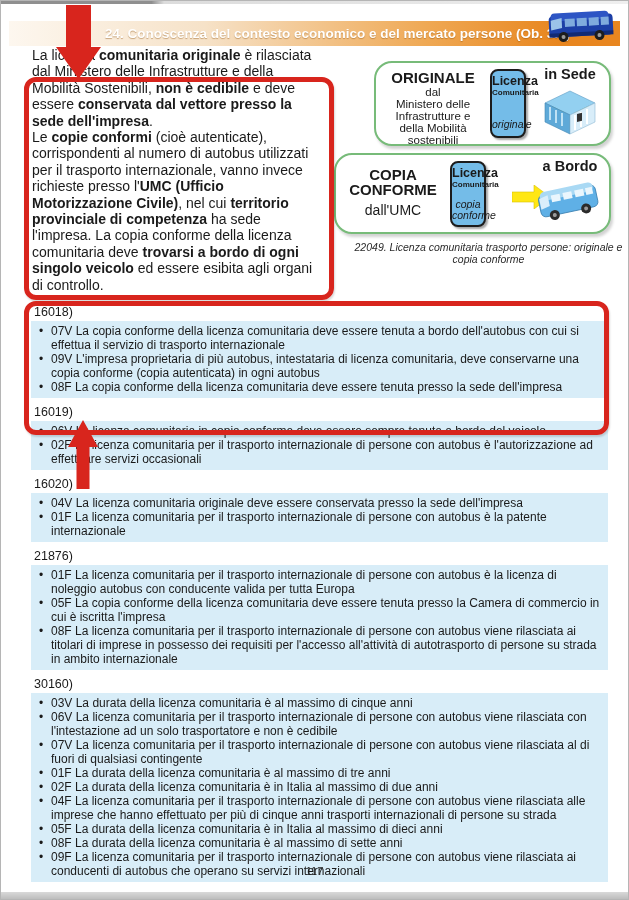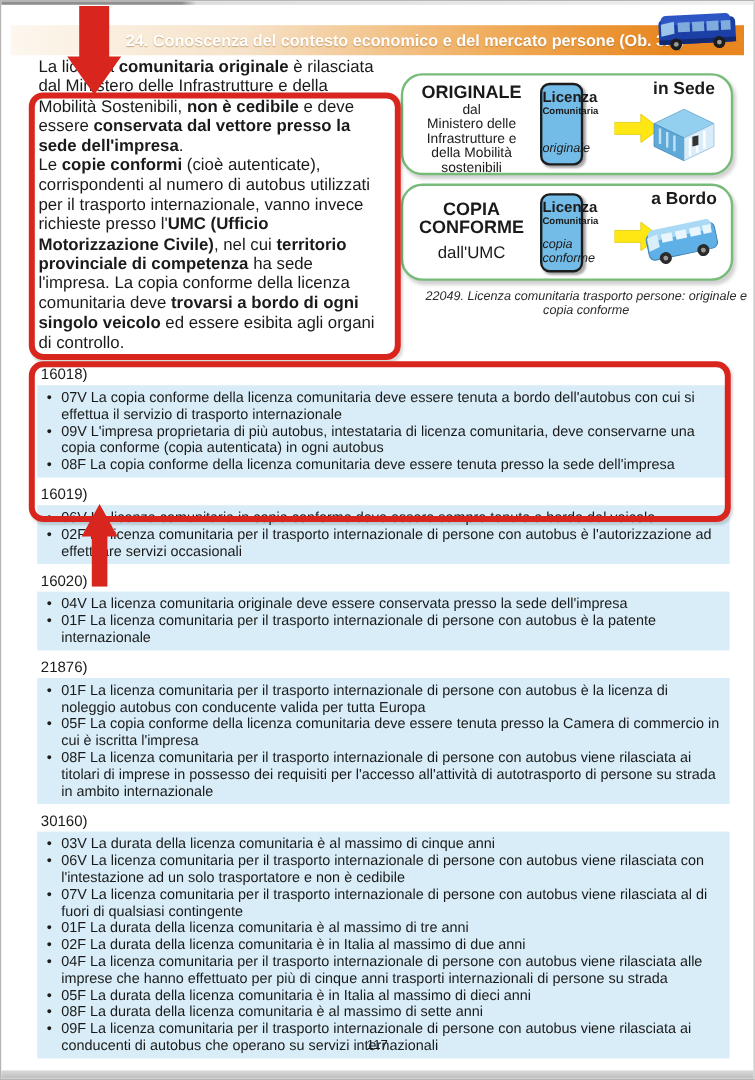--- a/index.html
+++ b/index.html
@@ -40,30 +40,30 @@
   .red-box-2{left:23px;top:300px;width:575px;height:124px;}
 
   
   .intro-text{position:absolute;left:31px;top:46px;width:300px;
     font-size:14px;line-height:16.4px;white-space:nowrap;z-index:10;}
 
   
   .diagram{position:absolute;left:333px;top:60px;width:277px;z-index:5;}
   .d-box{position:relative;background:#ffffff;border:2px solid var(--diagram-green);
     border-radius:18px;box-shadow:2px 3px 3px rgba(0,0,0,.18);box-sizing:border-box;}
-  .d-box-1{height:85px;margin-bottom:7px;}
+  .d-box-1{height:85px;margin-bottom:7px;margin-left:40px;}
   .d-box-2{height:81px;}
   .d-label{position:absolute;left:4px;top:7px;width:106px;text-align:center;}
   .d-title{font-weight:bold;font-size:15px;line-height:15px;white-space:pre-line;}
   .d-sub{font-size:11.5px;line-height:12px;white-space:pre-line;margin-top:1px;}
   .d-box-2 .d-title{margin-top:5px;}
   .d-box-2 .d-sub{font-size:14px;margin-top:7px;}
   .d-card{position:absolute;left:114px;top:6px;width:36px;height:69px;
     background:var(--card-blue);border:2px solid #1c1c1c;border-radius:8px;
-    box-shadow:2px 2px 2px rgba(0,0,0,.35);box-sizing:border-box;}
+    box-shadow:2px 2px 2px rgba(0,0,0,.35);text-align:center;box-sizing:border-box;}
   .d-box-2 .d-card{height:66px;}
   .card-title{font-weight:bold;font-size:12.5px;line-height:13px;margin-top:4px;}
   .card-sub{font-weight:bold;font-size:8px;line-height:9px;}
   .card-note{position:absolute;bottom:6px;left:0;width:100%;
     font-style:italic;font-size:10.5px;line-height:11px;white-space:pre-line;}
   .d-box-2 .card-note{bottom:4px;}
   .d-arrow{position:absolute;left:176px;top:32px;}
   .d-box-2 .d-arrow{top:30px;}
   .d-dest{position:absolute;right:6px;top:3px;width:66px;text-align:center;font-size:14.5px;font-weight:bold;}
   .d-icon{position:absolute;right:8px;top:21px;}

